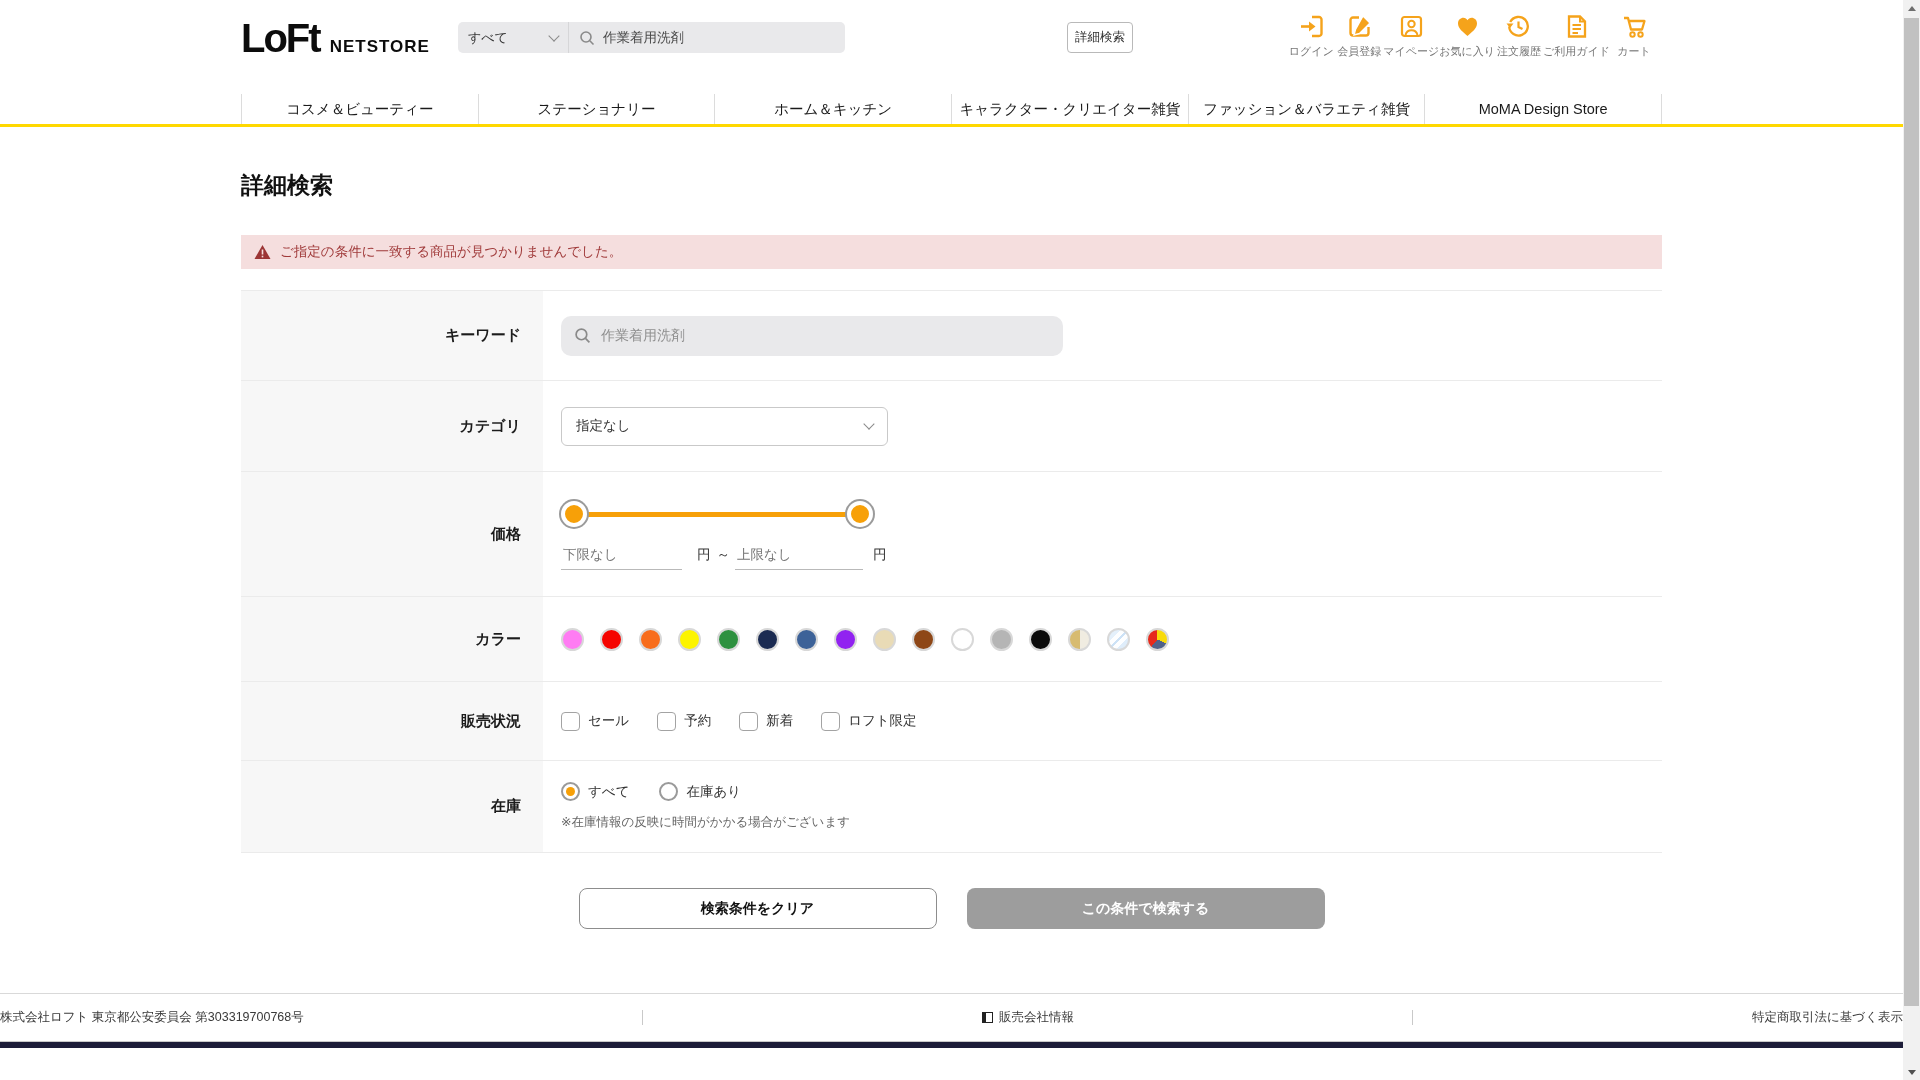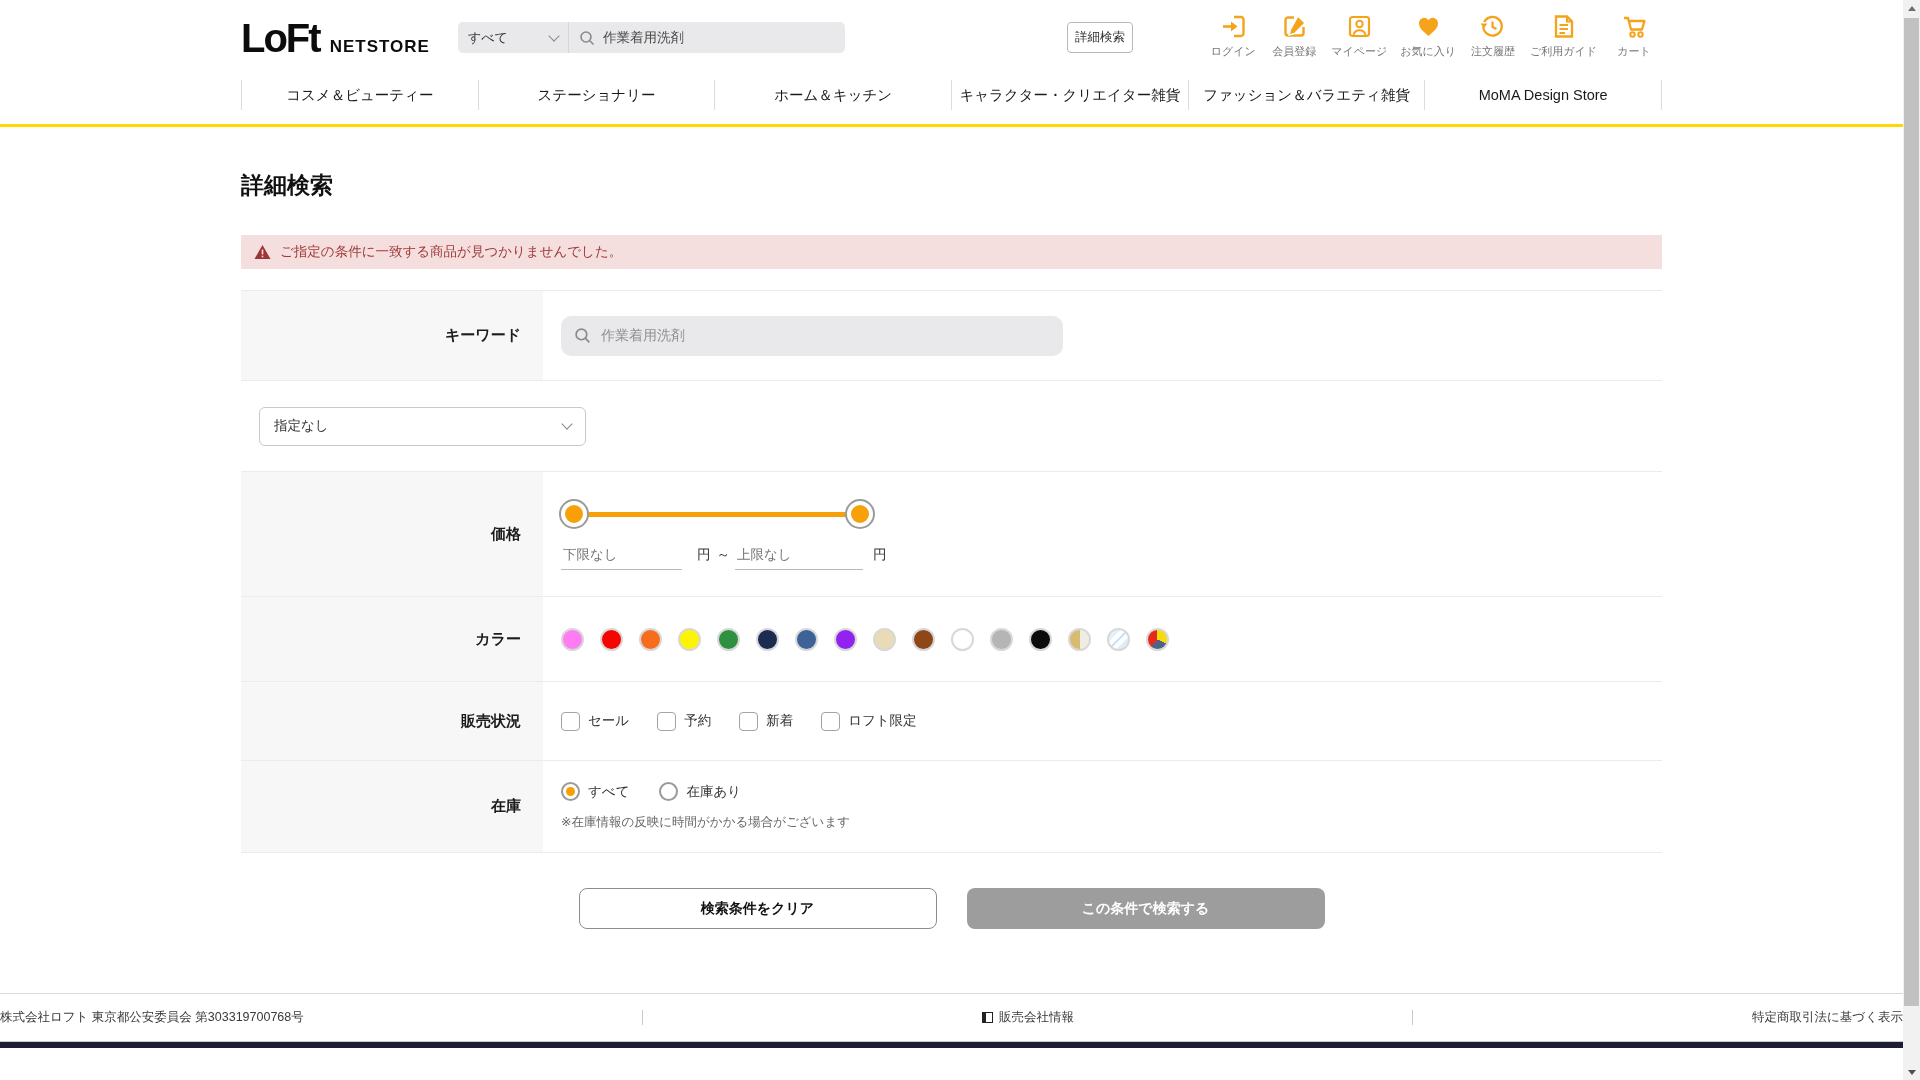--- a/index.html
+++ b/index.html
@@ -15,28 +15,28 @@
   .logo-net { font-size:17px; font-weight:bold; letter-spacing:1px; color:#0c0c0c; margin-left:10px; }
 
   .search-bar { position:absolute; left:217px; top:22px; height:31px; display:flex; }
   .search-cat { width:111px; height:31px; background:#e9e9eb; border-radius:5px 0 0 5px; display:flex; align-items:center; justify-content:space-between; padding:0 10px; cursor:pointer; border-right:1px solid #d6d6d8; }
   .search-cat span { font-size:13px; color:#333; }
   .chev { width:8px; height:8px; border-right:1.6px solid #8a8a8a; border-bottom:1.6px solid #8a8a8a; transform:rotate(45deg); margin-top:-4px; }
   .search-input-wrap { width:276px; height:31px; background:#e9e9eb; border-radius:0 5px 5px 0; display:flex; align-items:center; padding:0 10px; }
   .search-input-wrap input { border:none; background:transparent; outline:none; font-size:13.5px; color:#4a4a4a; margin-left:8px; width:220px; font-family:inherit; }
   .adv-btn { position:absolute; left:609px; top:0; width:66px; height:31px; background:#fff; border:1px solid #b9b9b9; border-radius:4px; font-size:12.5px; color:#333; cursor:pointer; font-family:inherit; }
 
-  .quick-links { position:absolute; right:4px; top:13px; display:flex; gap:13px; }
+  .quick-links { position:absolute; right:4px; top:13px; display:flex; }
   .qlink { display:flex; flex-direction:column; align-items:center; cursor:pointer; min-width:48px; }
   .qlink svg { display:block; }
   .qlink .qlabel { font-size:11px; color:#767676; margin-top:4px; white-space:nowrap; }
 
   
   .nav { height:47px; border-bottom:3px solid #ffd800; }
-  .nav-inner { width:1421px; margin:0 auto; height:44px; display:flex; align-items:flex-start; }
+  .nav-inner { width:1421px; margin:0 auto; height:44px; display:flex; align-items:flex-end; }
   .nav-item { flex:1; text-align:center; font-size:14.5px; color:#1a1a1a; border-left:1px solid #dcdcdc; height:30px; line-height:30px; cursor:pointer; }
   .nav-item:last-child { border-right:1px solid #dcdcdc; }
 
   
   .page-title { font-size:23px; font-weight:bold; color:#111; margin-top:44px; line-height:28px; }
   .alert { margin-top:36px; height:34px; background:#f5dede; display:flex; align-items:center; padding-left:13px; gap:9px; }
   .alert-text { font-size:13.5px; color:#a03a3a; }
 
   .form { margin-top:21px; }
   .form-row { display:flex; border-top:1px solid #ebebeb; }
@@ -215,20 +215,21 @@
               <svg width="17" height="17" viewBox="0 0 16 16">
                   <circle cx="7" cy="7" r="5" fill="none" stroke="#8a8a8a" stroke-width="1.6"></circle>
                   <line x1="10.8" y1="10.8" x2="14.5" y2="14.5" stroke="#8a8a8a" stroke-width="1.6"></line>
                 </svg>
               <input type="text" value="作業着用洗剤" style="">
             </div>
           </div>
         </div>
 
         <div class="form-row" style="height:91px;">
+          <div class="row-label">カテゴリ</div>
           <div class="row-body">
             <div class="select-box">
               <span>指定なし</span>
               <span class="chev"></span>
             </div>
           </div>
         </div>
 
         <div class="form-row" style="height:125px;">
           <div class="row-label">価格</div>

